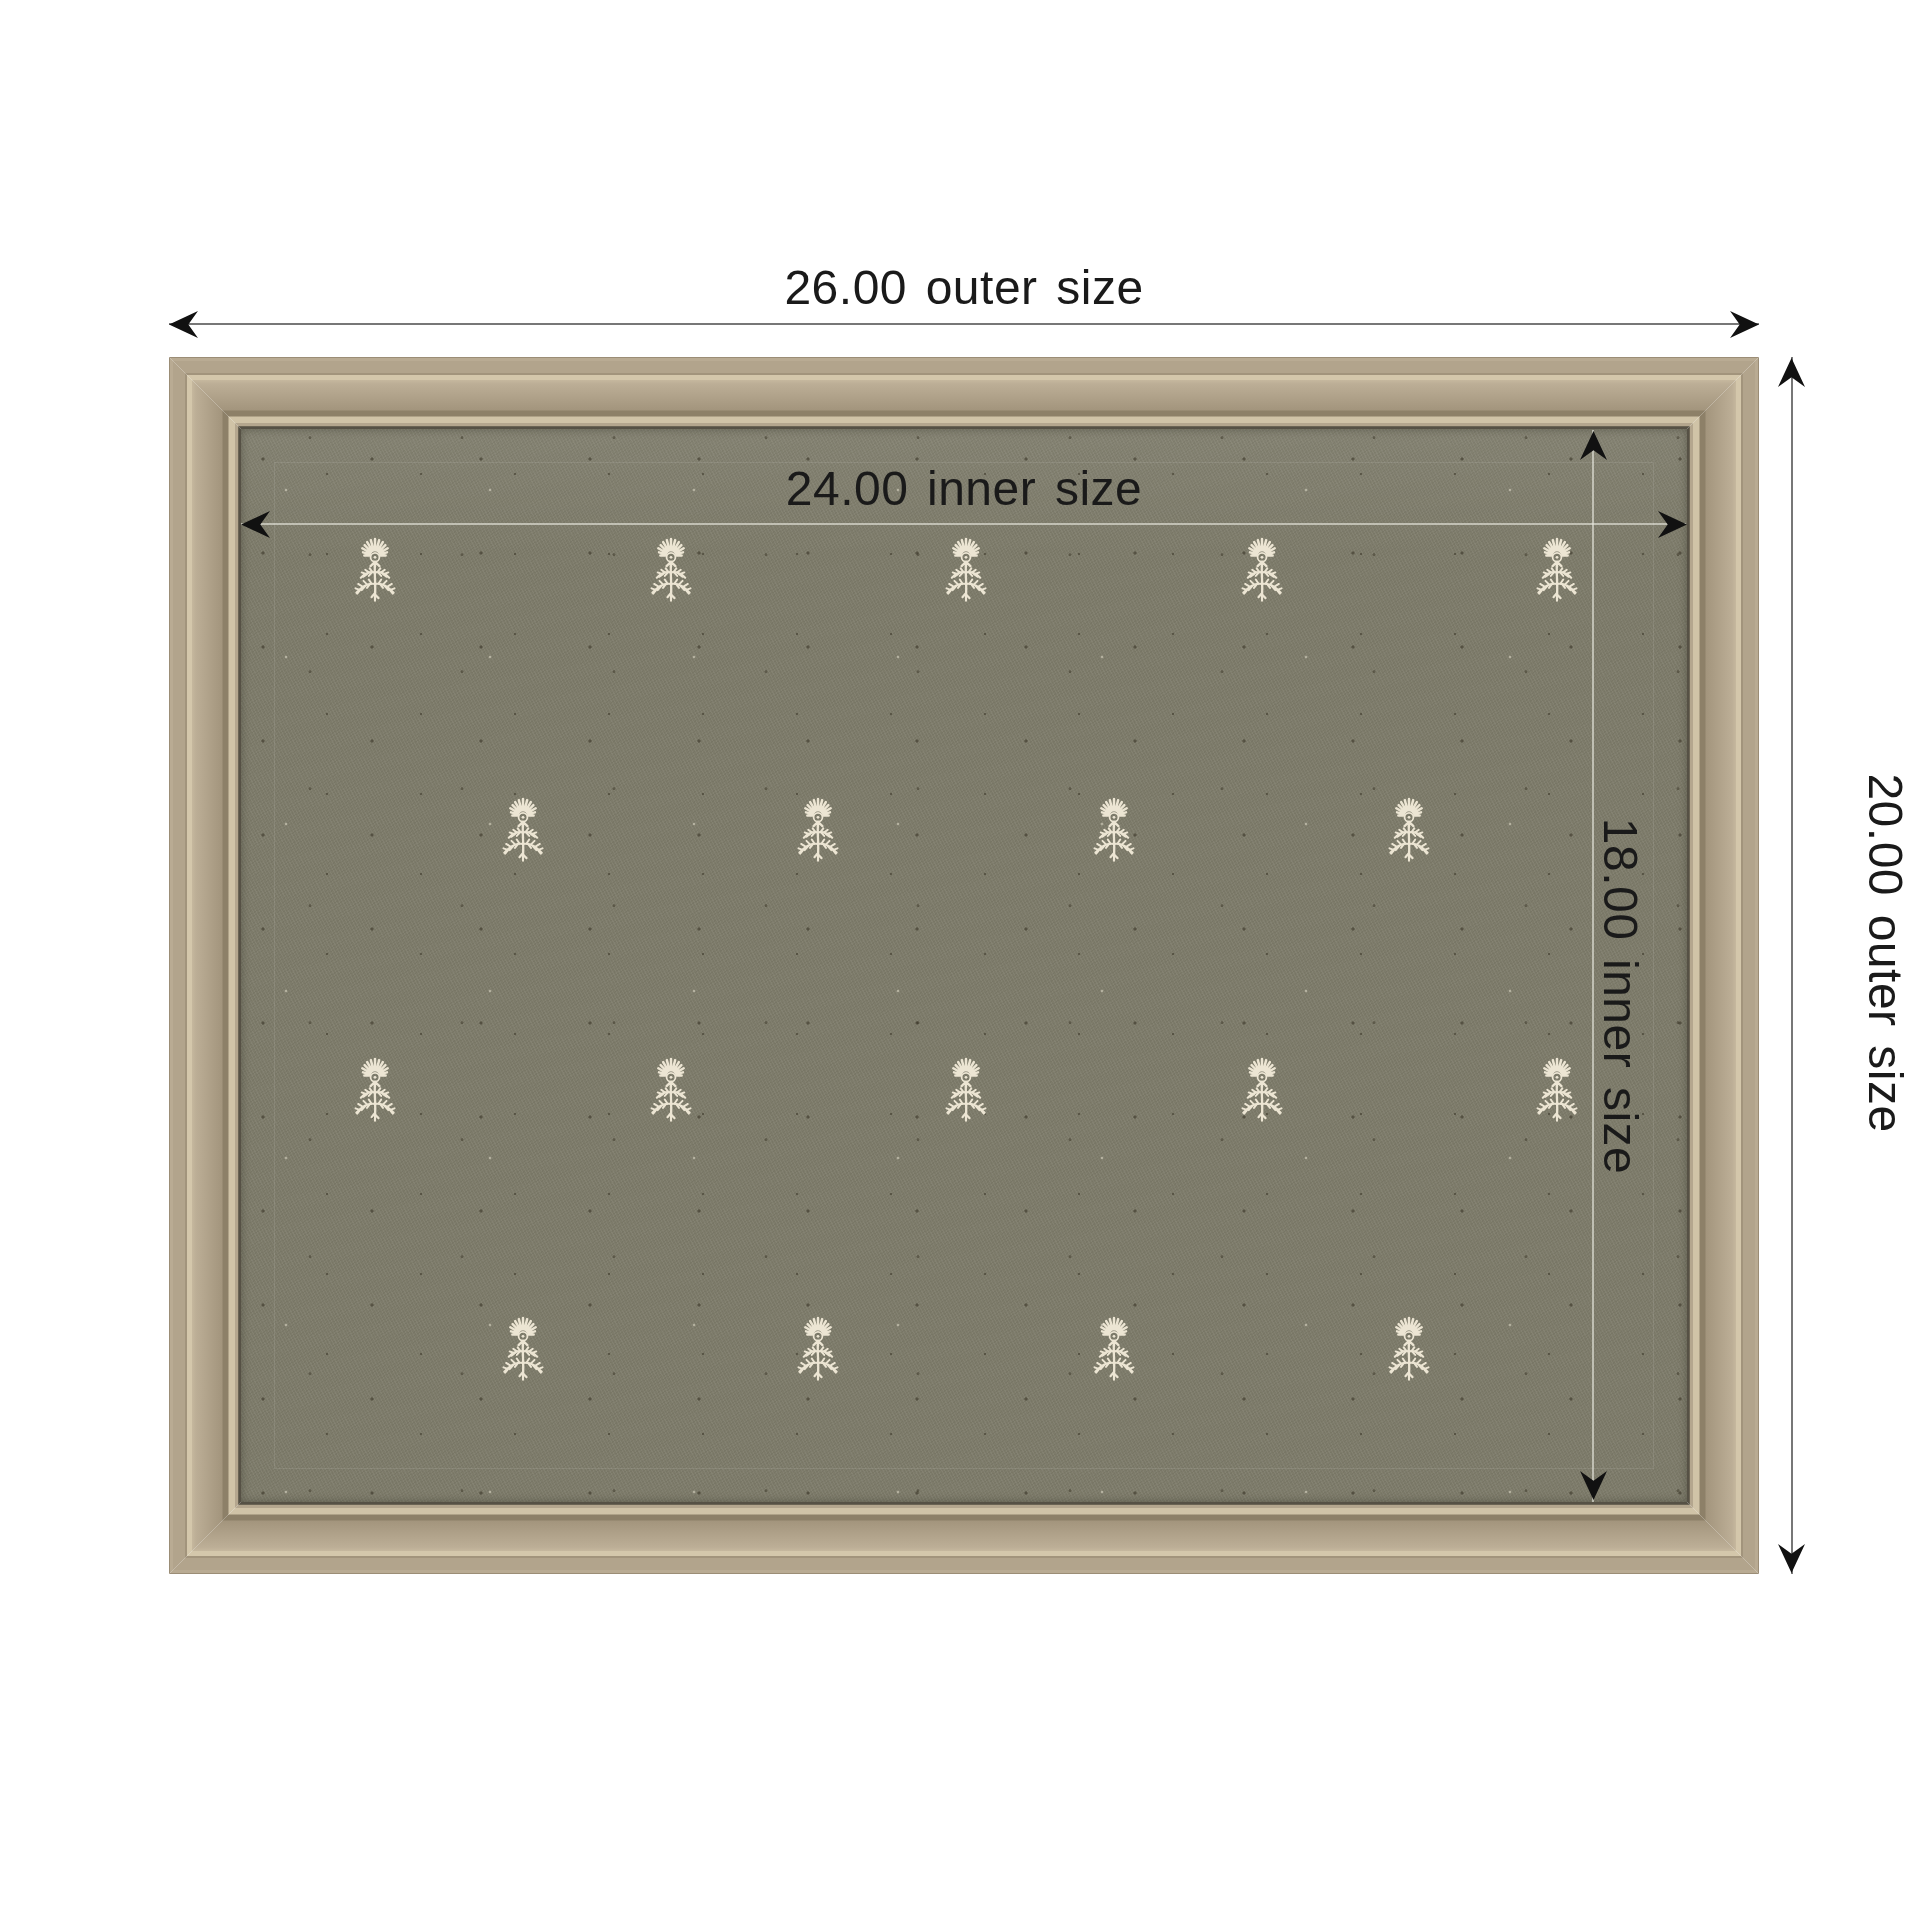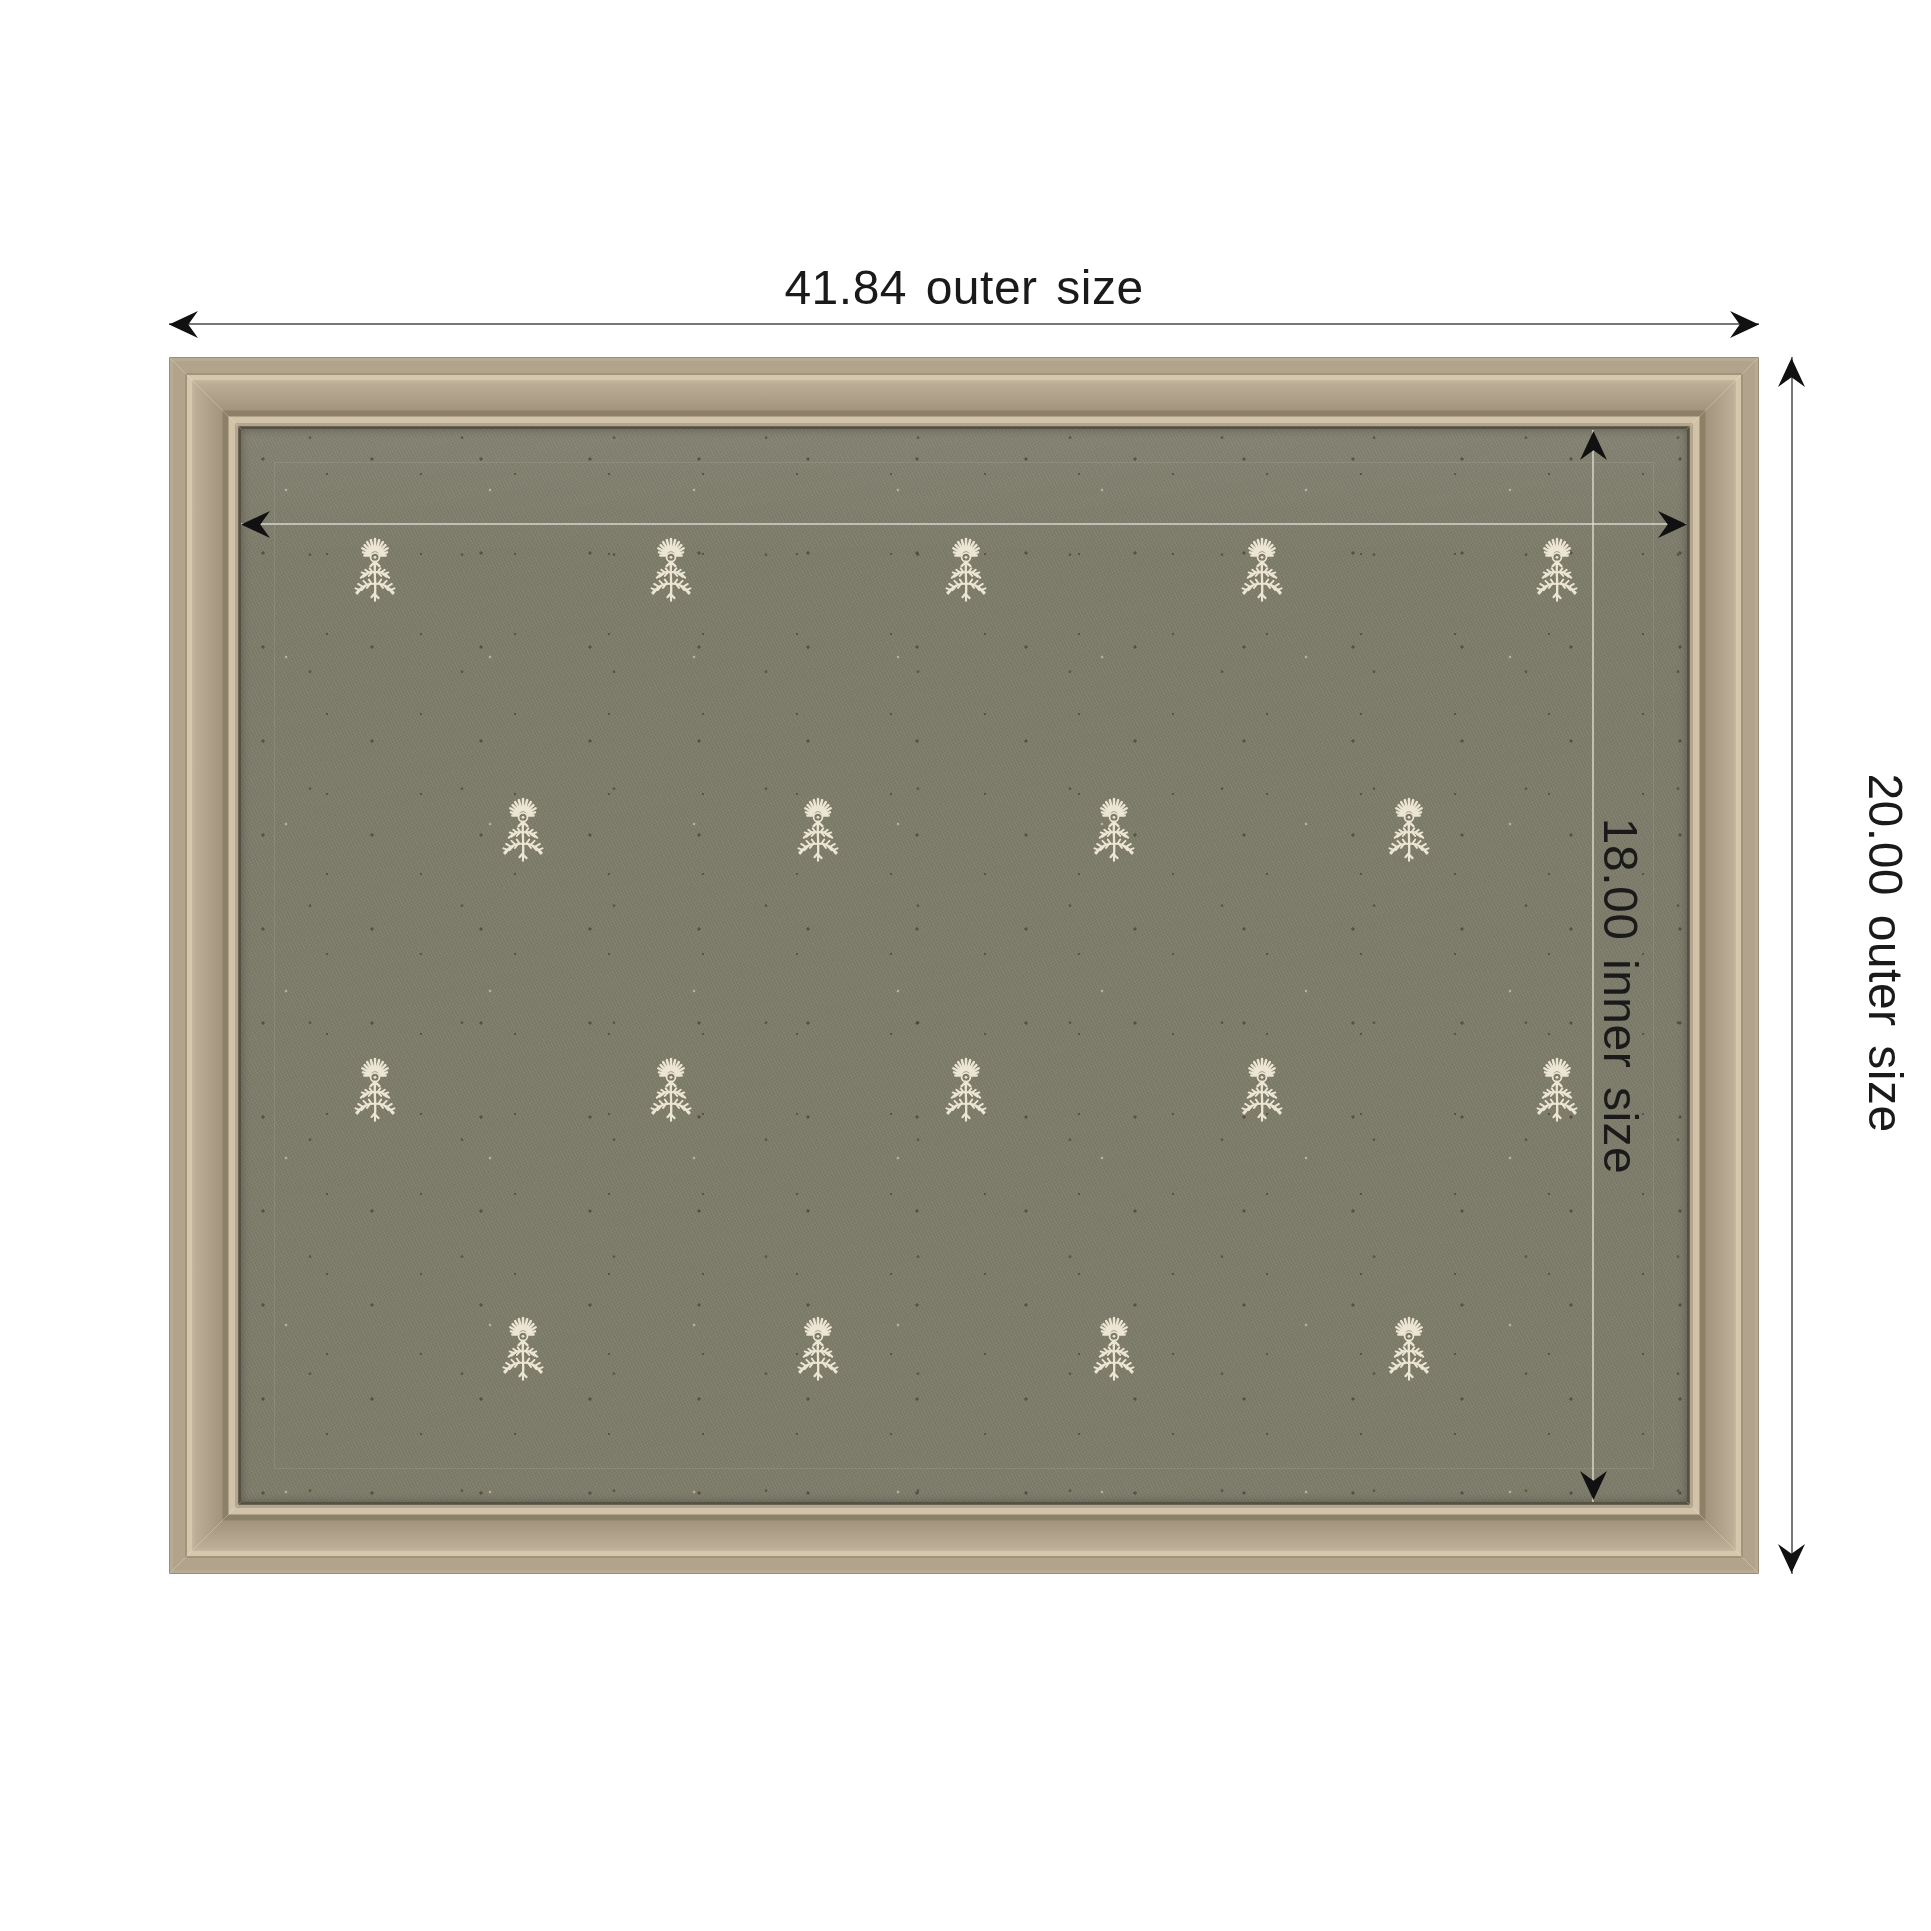--- a/index.html
+++ b/index.html
@@ -85,21 +85,21 @@
   .sheen{position:absolute;inset:33px;border:1px solid rgba(255,255,255,.09);pointer-events:none;}
   .flowers{position:absolute;inset:0;}
   .flower{position:absolute;width:54px;height:71px;color:var(--motif-cream,#ece5d3);}
   .defs-holder{position:absolute;width:0;height:0;overflow:hidden;}
 </style>
 </head>
 <body>
 
 <div class="stage">
 
-  <div class="dim-label horiz" style="left:964px;top:263px;">41.84 outer size</div>
+  <div class="dim-label horiz" style="left:964px;top:263px;">26.00 outer size</div>
   <div class="dim-line" style="left:169px;top:323px;width:1590px;height:1.9px;"></div>
   <svg class="dim-arrow" style="left:169px;top:311px;" width="29" height="27" viewBox="0 0 30 28">
       <polygon points="30,0 0,14 30,28 20,14"></polygon>
     </svg>
   <svg class="dim-arrow" style="left:1730px;top:311px;" width="29" height="27" viewBox="0 0 30 28">
       <polygon points="0,0 30,14 0,28 10,14"></polygon>
     </svg>
 
   <div class="dim-label vert" style="left:1885px;top:953px;">20.00 outer size</div>
   <div class="dim-line" style="left:1791px;top:357px;width:1.9px;height:1217px;"></div>
@@ -169,20 +169,21 @@
           <svg viewBox="0 0 60 80" class="flower" style="left: 846px; top: 886px;">
             <use href="#flower-motif"></use>
           </svg>
           <svg viewBox="0 0 60 80" class="flower" style="left: 1141px; top: 886px;">
             <use href="#flower-motif"></use>
           </svg>
         </div>
     </div>
   </div>
 
+  <div class="dim-label horiz" style="left:964px;top:464px;">24.00 inner size</div>
   <div class="dim-line inner" style="left:241px;top:523px;width:1445px;height:1.9px;"></div>
   <svg class="dim-arrow" style="left:241px;top:511px;" width="29" height="27" viewBox="0 0 30 28">
       <polygon points="30,0 0,14 30,28 20,14"></polygon>
     </svg>
   <svg class="dim-arrow" style="left:1658px;top:511px;" width="29" height="27" viewBox="0 0 30 28">
       <polygon points="0,0 30,14 0,28 10,14"></polygon>
     </svg>
 
   <div class="dim-label vert" style="left:1620px;top:996px;">18.00 inner size</div>
   <div class="dim-line inner" style="left:1592px;top:430px;width:1.9px;height:1072px;"></div>

